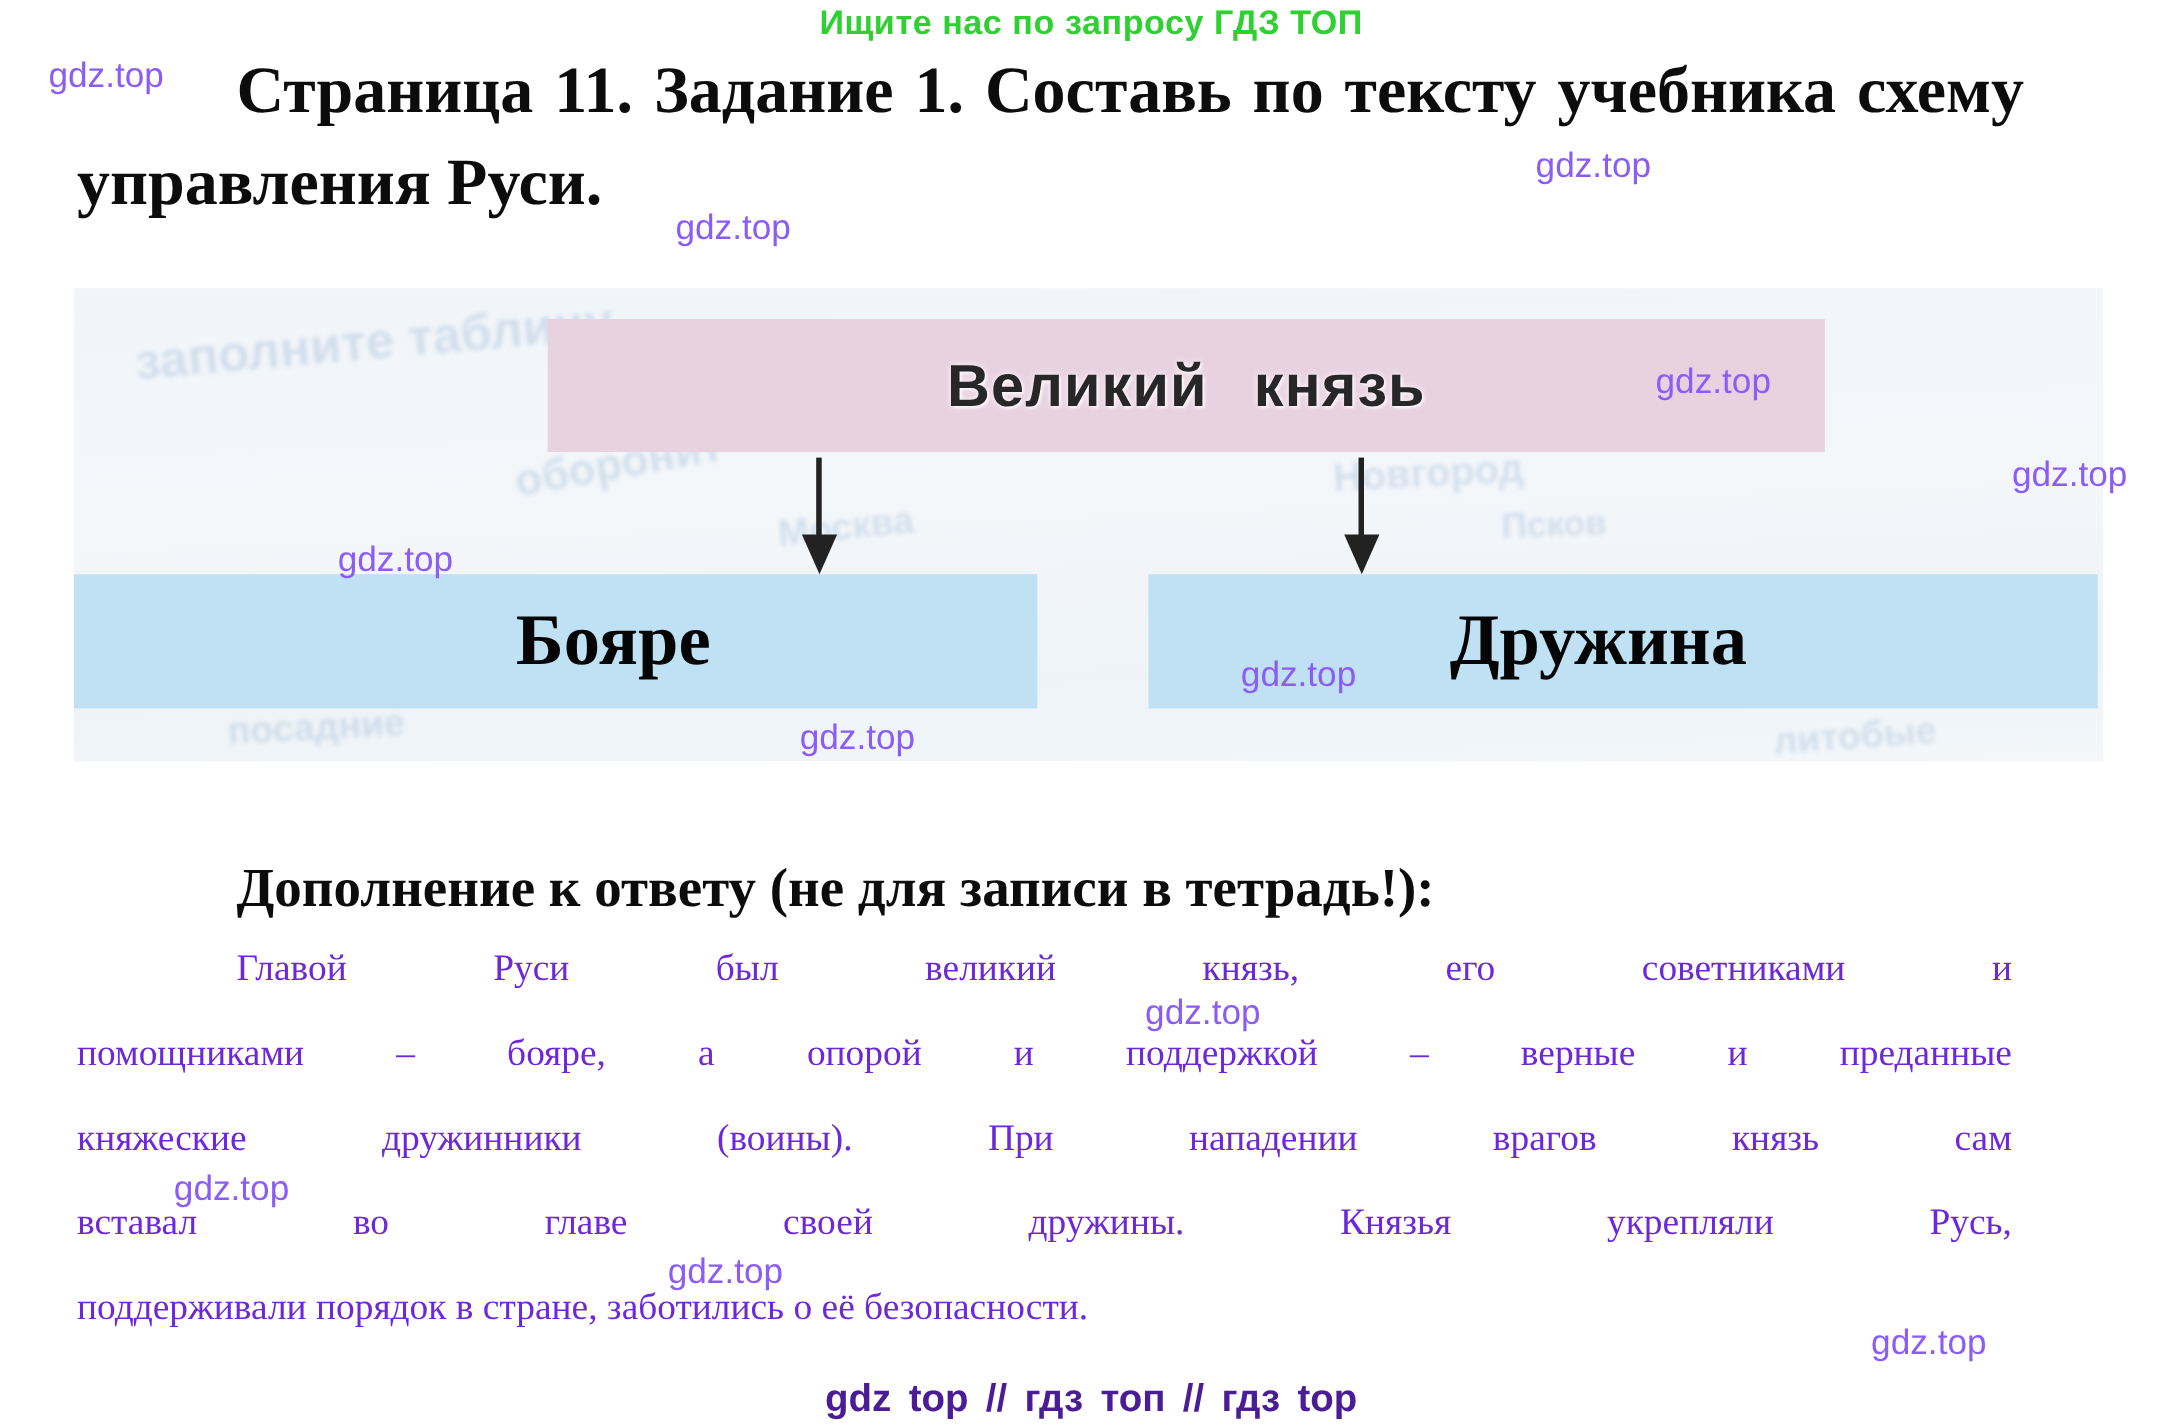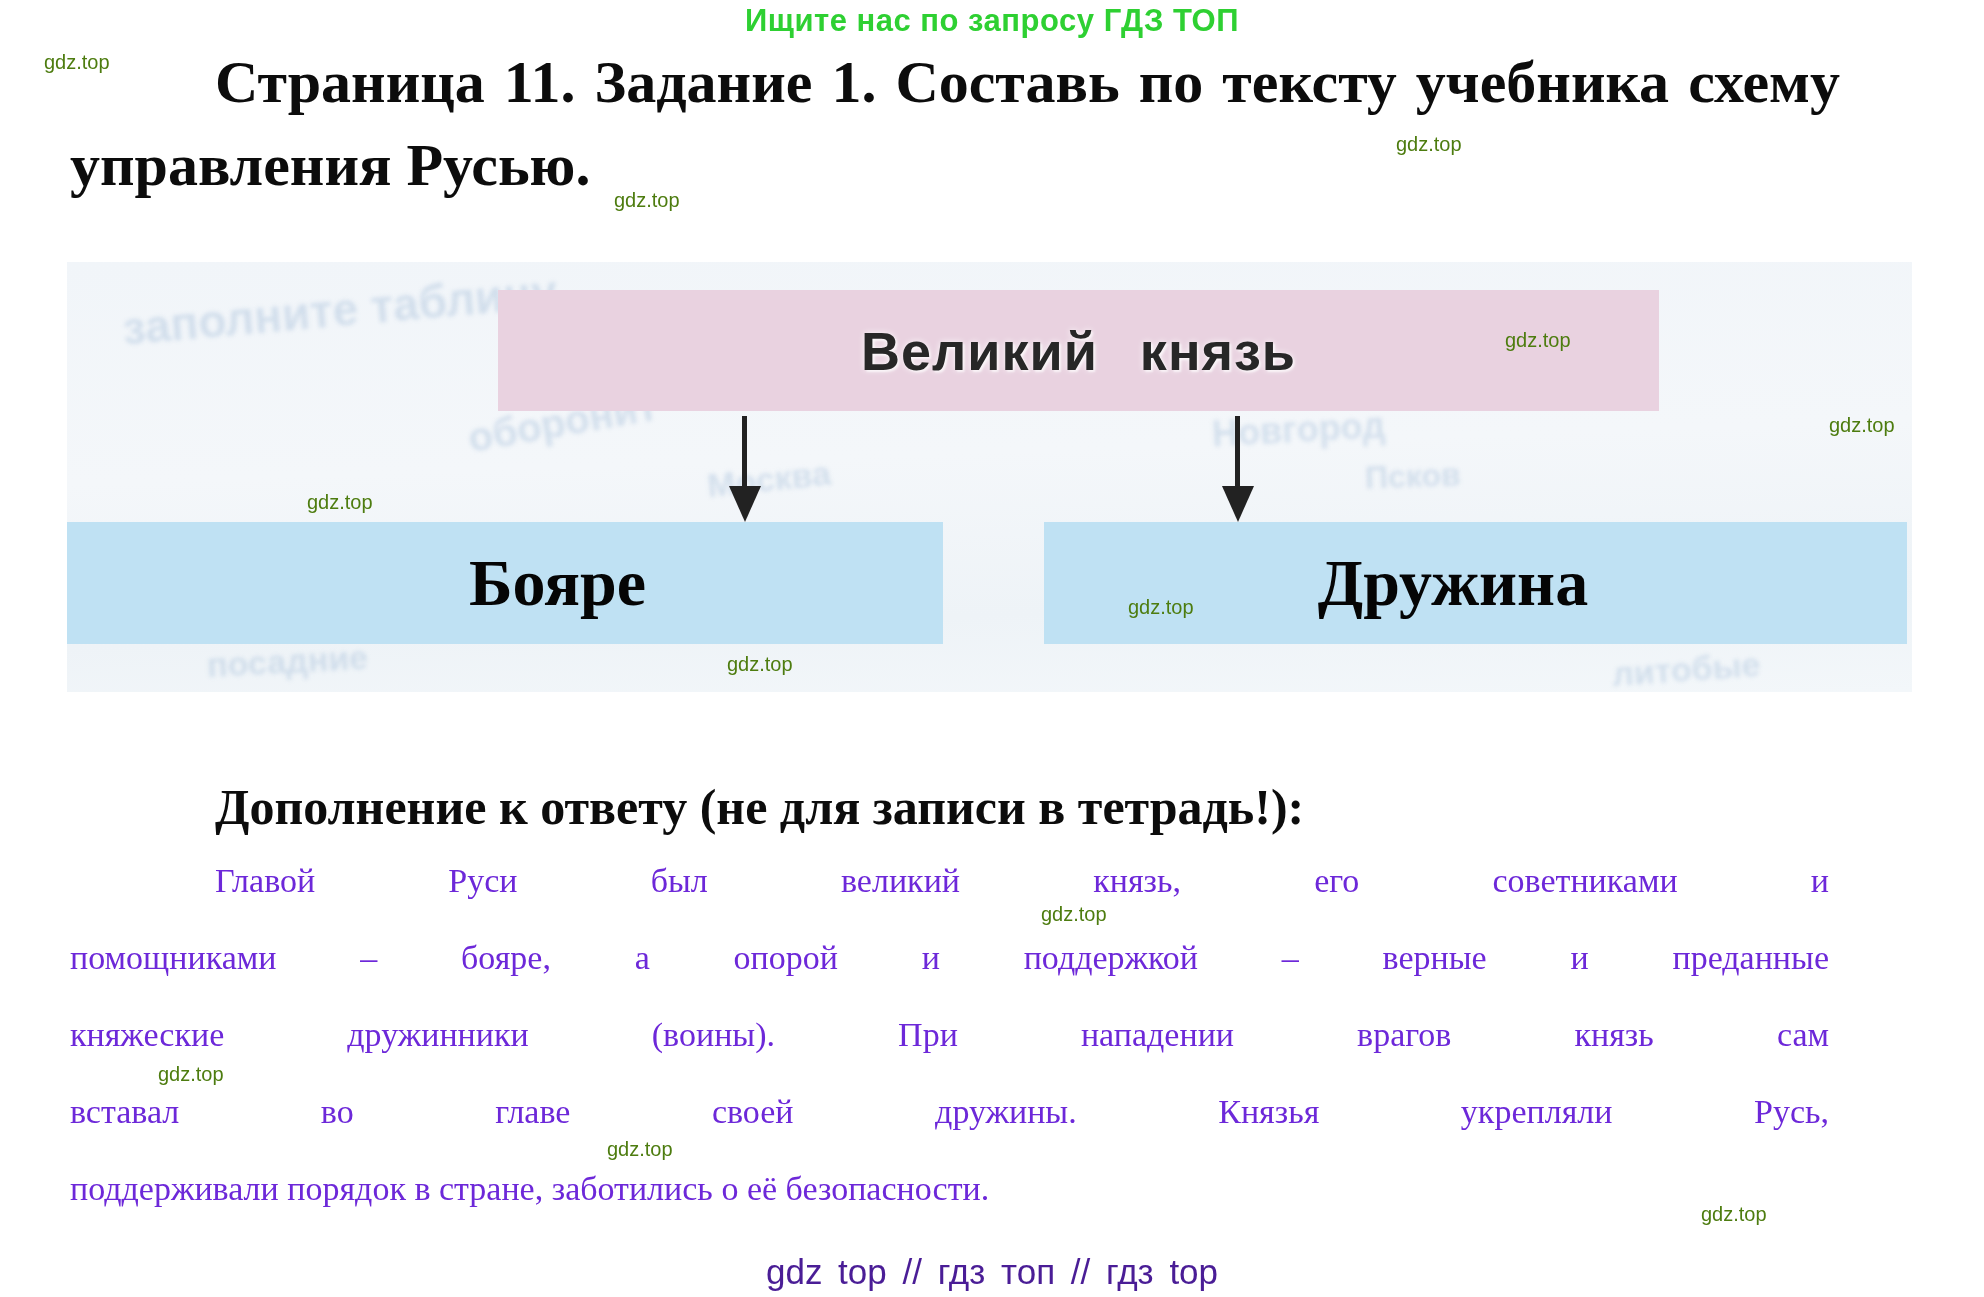--- a/index.html
+++ b/index.html
@@ -11,21 +11,21 @@
   
   .promo{
     position:absolute;top:3px;left:0;width:100%;text-align:center;
     font-family:"Liberation Sans","DejaVu Sans",sans-serif;
     font-size:31px;font-weight:700;color:#2ed032;letter-spacing:.5px;
   }
   
   .wm{
     position:absolute;
     font-family:"Liberation Sans","DejaVu Sans",sans-serif;
-    font-size:20px;color:#4d7c0f;line-height:1;white-space:nowrap;
+    font-size:32px;color:#8b5cf6;line-height:1;white-space:nowrap;
   }
   
   .title-line{
     position:absolute;color:#0c0c0c;font-weight:bold;font-size:60px;line-height:64px;white-space:nowrap;
   }
   .title-line.just{white-space:normal;text-align:justify;text-align-last:justify;}
   #title1{top:50px;left:215px;width:1625px;}
   #title2{top:133px;left:70px;}
   
   .scan{
@@ -75,30 +75,30 @@
   .bline.just{white-space:normal;text-align:justify;text-align-last:justify;}
   #bl0{top:853px;left:215px;width:1614px;}
   #bl1{top:930px;left:70px;width:1759px;}
   #bl2{top:1007px;left:70px;width:1759px;}
   #bl3{top:1084px;left:70px;width:1759px;}
   #bl4{top:1161px;left:70px;}
   
   .footer{
     position:absolute;top:1252px;left:0;width:100%;text-align:center;
     font-family:"Liberation Sans","DejaVu Sans",sans-serif;
-    font-size:35px;font-weight:400;color:#4a1d96;word-spacing:6px;
+    font-size:35px;font-weight:700;color:#4a1d96;word-spacing:6px;
   }
 </style>
 </head>
 <body>
 
 <div class="promo">Ищите нас по запросу ГДЗ ТОП</div>
 
 <div id="title1" class="title-line just">Страница 11. Задание 1. Составь по тексту учебника схему</div>
-<div id="title2" class="title-line">управления Русью.</div>
+<div id="title2" class="title-line">управления Руси.</div>
 
 <div class="scan">
   <div id="ghost-layer">
       <div class="ghost b" style="left: 55px; top: 25px; font-size: 46px; transform: rotate(-5deg);">заполните таблицу</div>
       <div class="ghost p" style="left: 930px; top: 58px; font-size: 46px; transform: rotate(-2deg);">Древних</div>
       <div class="ghost b" style="left: 400px; top: 140px; font-size: 40px; transform: rotate(-10deg);">оборонит</div>
       <div class="ghost b" style="left: 640px; top: 200px; font-size: 34px; transform: rotate(-6deg);">Москва</div>
       <div class="ghost b" style="left: 1145px; top: 150px; font-size: 36px; transform: rotate(-3deg);">Новгород</div>
       <div class="ghost b" style="left: 1298px; top: 198px; font-size: 32px; transform: rotate(-2deg);">Псков</div>
       <div class="ghost b" style="left: 140px; top: 382px; font-size: 34px; transform: rotate(-3deg);">посадние</div>

